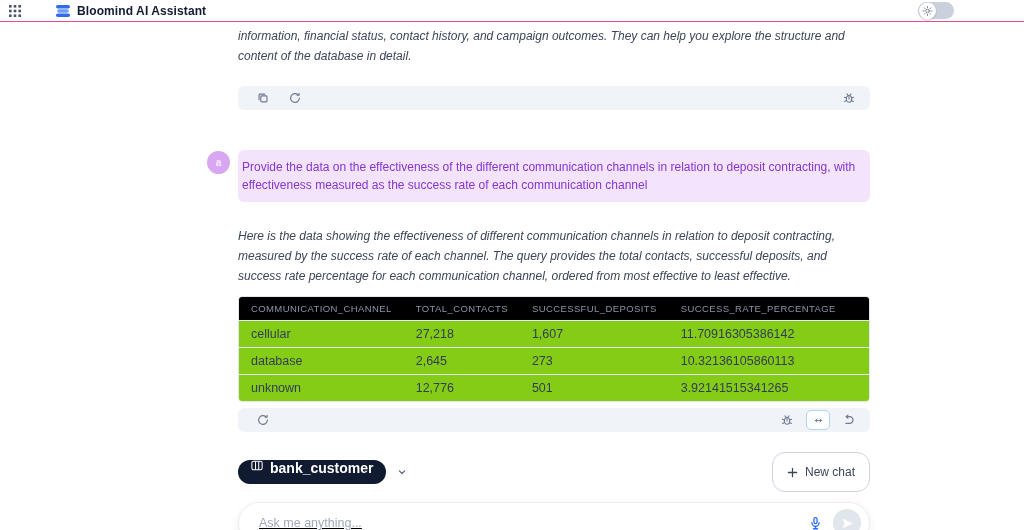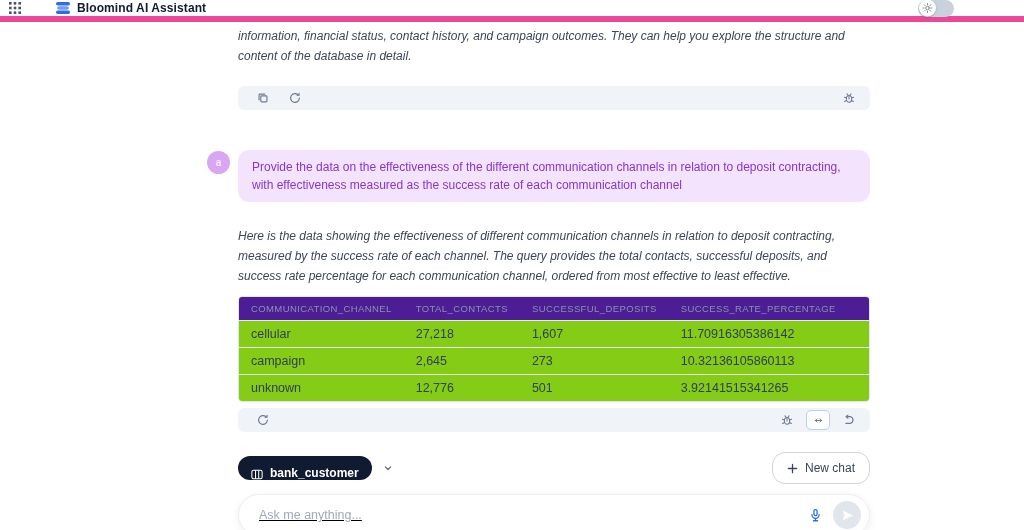--- a/index.html
+++ b/index.html
@@ -1,21 +1,21 @@
 <!DOCTYPE html>
 <html><head>
 <meta charset="utf-8">
 <style>
   * { margin: 0; padding: 0; box-sizing: border-box; }
   html, body { width: 1024px; height: 530px; overflow: hidden; background: #ffffff;
     font-family: "Liberation Sans", sans-serif; }
 
   
   .topbar { height: 22px; display: flex; align-items: center; padding: 0 8px;
-    border-bottom: 6px solid #ec4899; background: #fff; }
+    border-bottom: 1px solid #ec4899; background: #fff; }
   .waffle { width: 14px; height: 14px; display: inline-flex; color: #4a5468; }
   .brand { display: flex; align-items: center; gap: 7px; margin-left: 34px; }
   .brand-title { font-size: 12px; font-weight: bold; color: #111c33; letter-spacing: .1px; }
   .toggle { margin-left: auto; margin-right: 62px; width: 36px; height: 17px;
     background: #c9d1dc; border-radius: 9px; position: relative; cursor: pointer; }
   .toggle-knob { position: absolute; left: 1px; top: 50%; transform: translateY(-50%);
     width: 17px; height: 17px; background: #ffffff; border-radius: 50%;
     box-shadow: 0 1px 2px rgba(20,30,50,.25); display: flex; align-items: center; justify-content: center;
     color: #7a8496; }
 
@@ -32,42 +32,42 @@
     color: #6e7890; background: none; border: none; padding: 0; }
   .tb-btn-boxed { border: 1px solid #b9d2f0; background: #fdfeff; border-radius: 5px;
     width: 24px; height: 20px; }
   .tb-right { display: inline-flex; align-items: center; gap: 12px; }
 
   
   .user-row { position: relative; margin-top: 40px; }
   .avatar { position: absolute; left: -31px; top: 1px; width: 23px; height: 23px;
     border-radius: 50%; background: #d9a7f1; color: #f6ebfd; font-size: 10px; font-weight: bold;
     display: flex; align-items: center; justify-content: center; }
-  .bubble { background: #f3e3fc; border-radius: 11px; padding: 8px 14px; color: #8637d0;
+  .bubble { background: #f3e3fc; border-radius: 6px; padding: 8px 4px; color: #8637d0;
     font-size: 12px; line-height: 18px; }
 
   
   .data-table { margin-top: 10px; width: 100%; border: 1px solid #e2e7ef; border-radius: 4px;
     border-spacing: 0; border-collapse: separate; overflow: hidden; }
-  .data-table th { background: #4c1d95; color: #8a93a8; font-size: 9.5px; font-weight: normal;
+  .data-table th { background: #000000; color: #8a93a8; font-size: 9.5px; font-weight: normal;
     letter-spacing: .4px; text-align: left; padding: 6px 12px; }
   .data-table td { font-size: 12.5px; color: #333e54; padding: 6px 12px; border-top: 1px solid #e6eaf0;
     background: #84cc16; }
   .col-0 { width: 23%; } .col-1 { width: 17%; } .col-2 { width: 21%; } .col-3 { width: 39%; }
   .items-count { margin-top: 6px; font-size: 10.5px; color: #7d8699; padding-left: 12px; }
   .toolbar.second { margin-top: 6px; }
 
   
   .footer-row { margin-top: 20px; display: flex; align-items: center; }
   .dataset-pill { height: 24px; border-radius: 12px; background: #101a30; color: #ffffff;
-    display: inline-flex; align-items: flex-end; gap: 7px; padding: 0 13px; font-size: 12px;
+    display: inline-flex; align-items: flex-start; gap: 7px; padding: 0 13px; font-size: 14px;
     font-weight: bold; border: none; cursor: pointer; }
   .pill-chevron { margin-left: 10px; color: #5a6478; display: inline-flex; cursor: pointer;
     background: none; border: none; padding: 0; }
-  .new-chat { margin-left: auto; height: 32px; border-radius: 13px; border: 1px solid #cfd5df;
+  .new-chat { margin-left: auto; height: 40px; border-radius: 13px; border: 1px solid #cfd5df;
     background: #fff; color: #3c4658; font-size: 12px; display: inline-flex; align-items: center;
     gap: 7px; padding: 8px 14px; cursor: pointer; font-family: inherit; }
 
   
   .ask-bar { margin-top: 10px; height: 42px; border: 1px solid #eceef3; border-radius: 22px;
     background: #fff; box-shadow: 0 3px 10px rgba(25,35,60,.07); display: flex; align-items: center;
     padding: 0 8px 0 20px; }
   .ask-input { flex: 1; border: none; outline: none; font-size: 12.5px; color: #000000;
     font-family: inherit; background: transparent; text-decoration: underline; }
   .ask-input::placeholder { color: #a0a8ba; }
@@ -158,21 +158,21 @@
       </tr>
     </thead>
     <tbody>
       <tr>
         <td>cellular</td>
         <td>27,218</td>
         <td>1,607</td>
         <td>11.70916305386142</td>
       </tr>
       <tr>
-        <td>campaign</td>
+        <td>database</td>
         <td>2,645</td>
         <td>273</td>
         <td>10.32136105860113</td>
       </tr>
       <tr>
         <td>unknown</td>
         <td>12,776</td>
         <td>501</td>
         <td>3.92141515341265</td>
       </tr>

